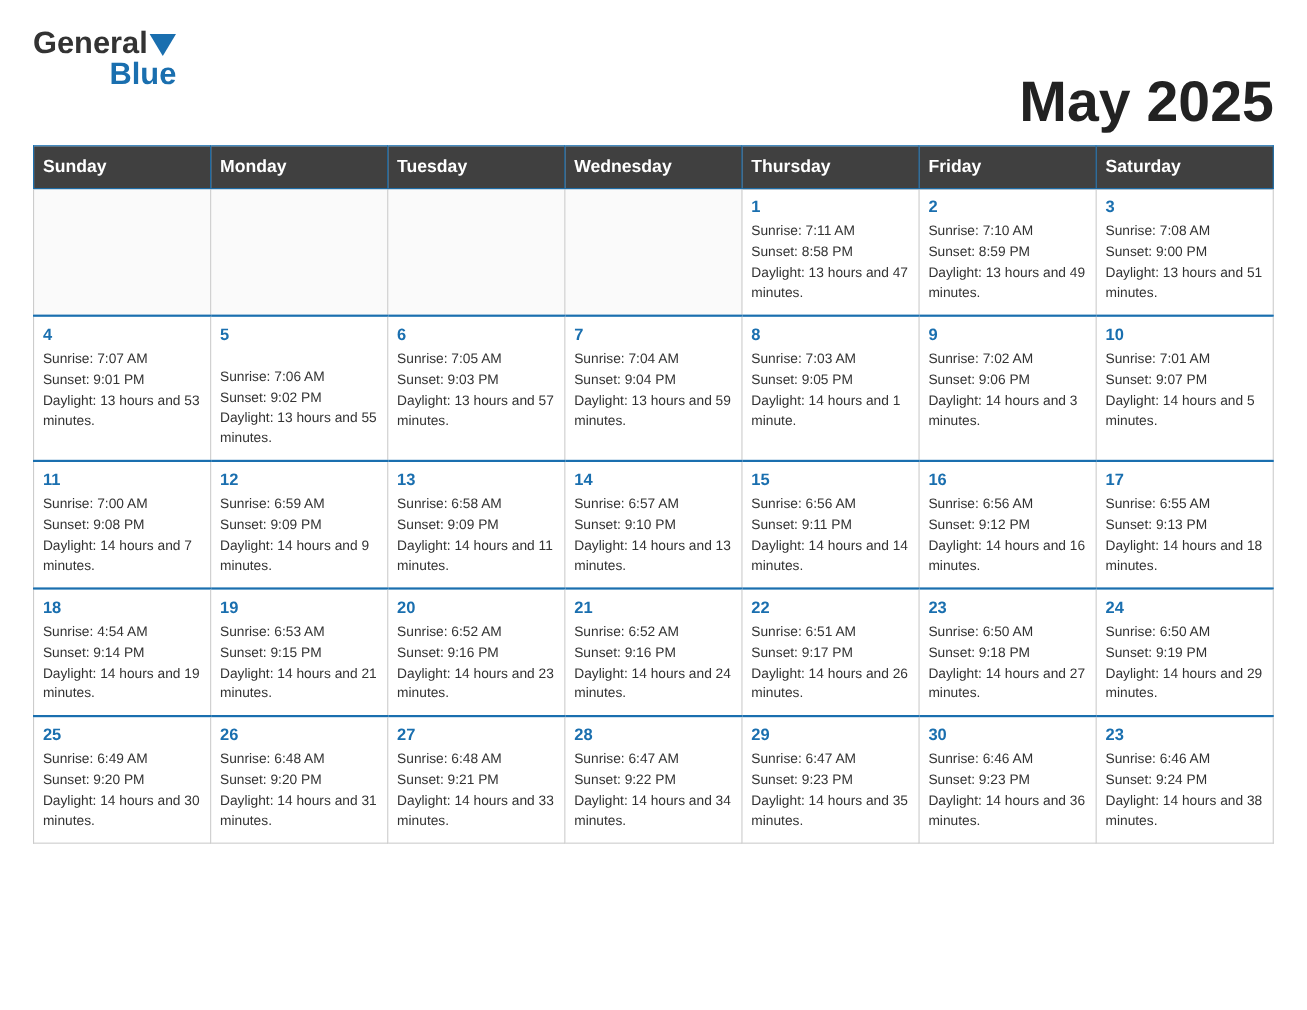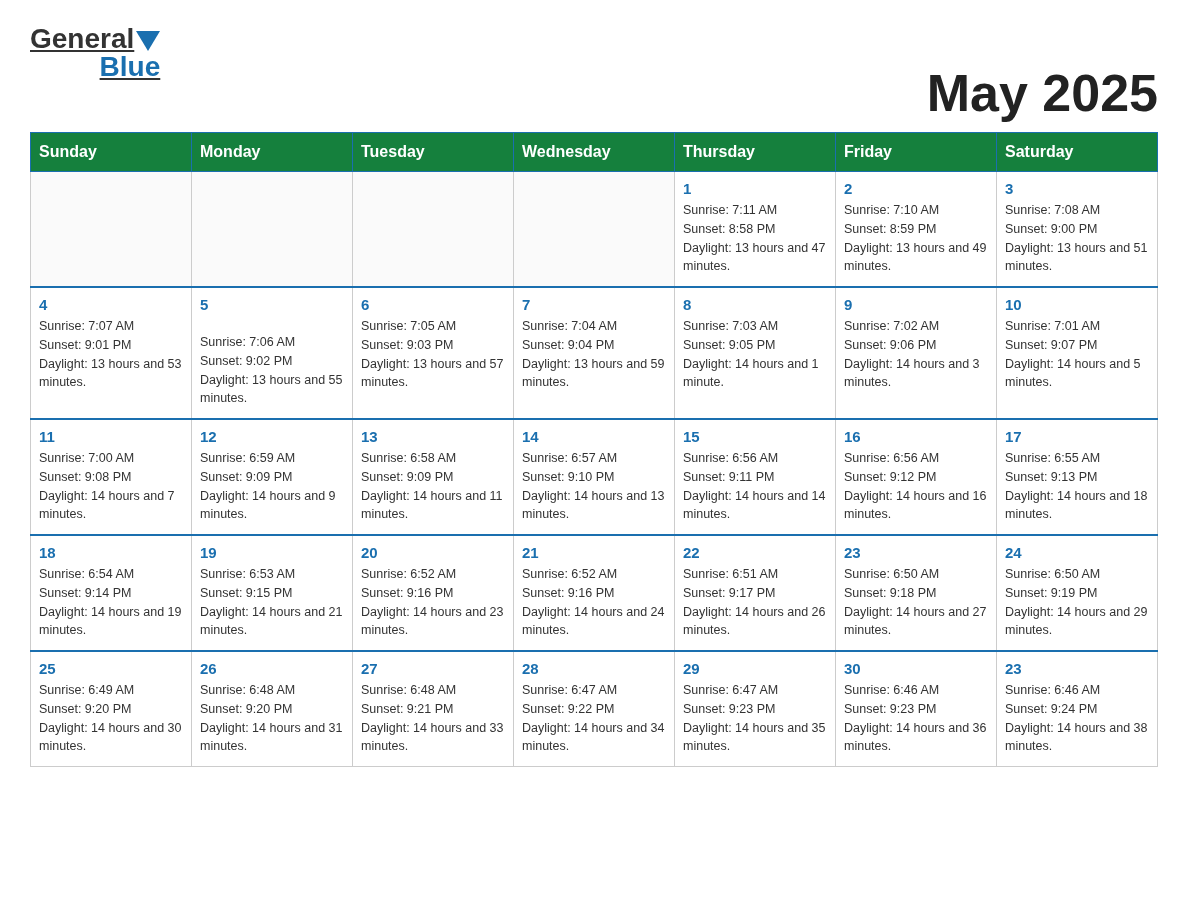--- a/index.html
+++ b/index.html
@@ -14,21 +14,20 @@
     .header {
       display: flex;
       justify-content: space-between;
       align-items: flex-start;
       margin-bottom: 10px;
     }
     .logo {
       display: flex;
       align-items: flex-start;
       padding-top: 5px;
-      text-decoration: underline;
     }
     .logo-text-general {
       font-size: 28px;
       font-weight: bold;
       color: #333;
       line-height: 1;
     }
     .logo-text-blue {
       font-size: 28px;
       font-weight: bold;
@@ -71,21 +70,21 @@
       font-size: 20px;
       color: #333;
       margin-top: 4px;
     }
     .calendar {
       width: 100%;
       border-collapse: collapse;
       margin-top: 8px;
     }
     .calendar th {
-      background-color: #15803d;
+      background-color: #404040;
       color: #fff;
       padding: 10px 8px;
       font-size: 16px;
       font-weight: bold;
       text-align: left;
       border: 1px solid #1a6faf;
     }
     .calendar td {
       vertical-align: top;
       padding: 8px 8px 10px 8px;
@@ -255,21 +254,21 @@
         <td>
           <span class="day-number">17</span>
           <div class="day-info" style="white-space: pre-line;">Sunrise: 6:55 AM
 Sunset: 9:13 PM
 Daylight: 14 hours and 18 minutes.</div>
         </td>
       </tr>
       <tr class="row-separator">
         <td>
           <span class="day-number">18</span>
-          <div class="day-info" style="white-space: pre-line;">Sunrise: 6:54 AM
+          <div class="day-info" style="white-space: pre-line;">Sunrise: 4:54 AM
 Sunset: 9:14 PM
 Daylight: 14 hours and 19 minutes.</div>
         </td>
         <td>
           <span class="day-number">19</span>
           <div class="day-info" style="white-space: pre-line;">Sunrise: 6:53 AM
 Sunset: 9:15 PM
 Daylight: 14 hours and 21 minutes.</div>
         </td>
         <td>

